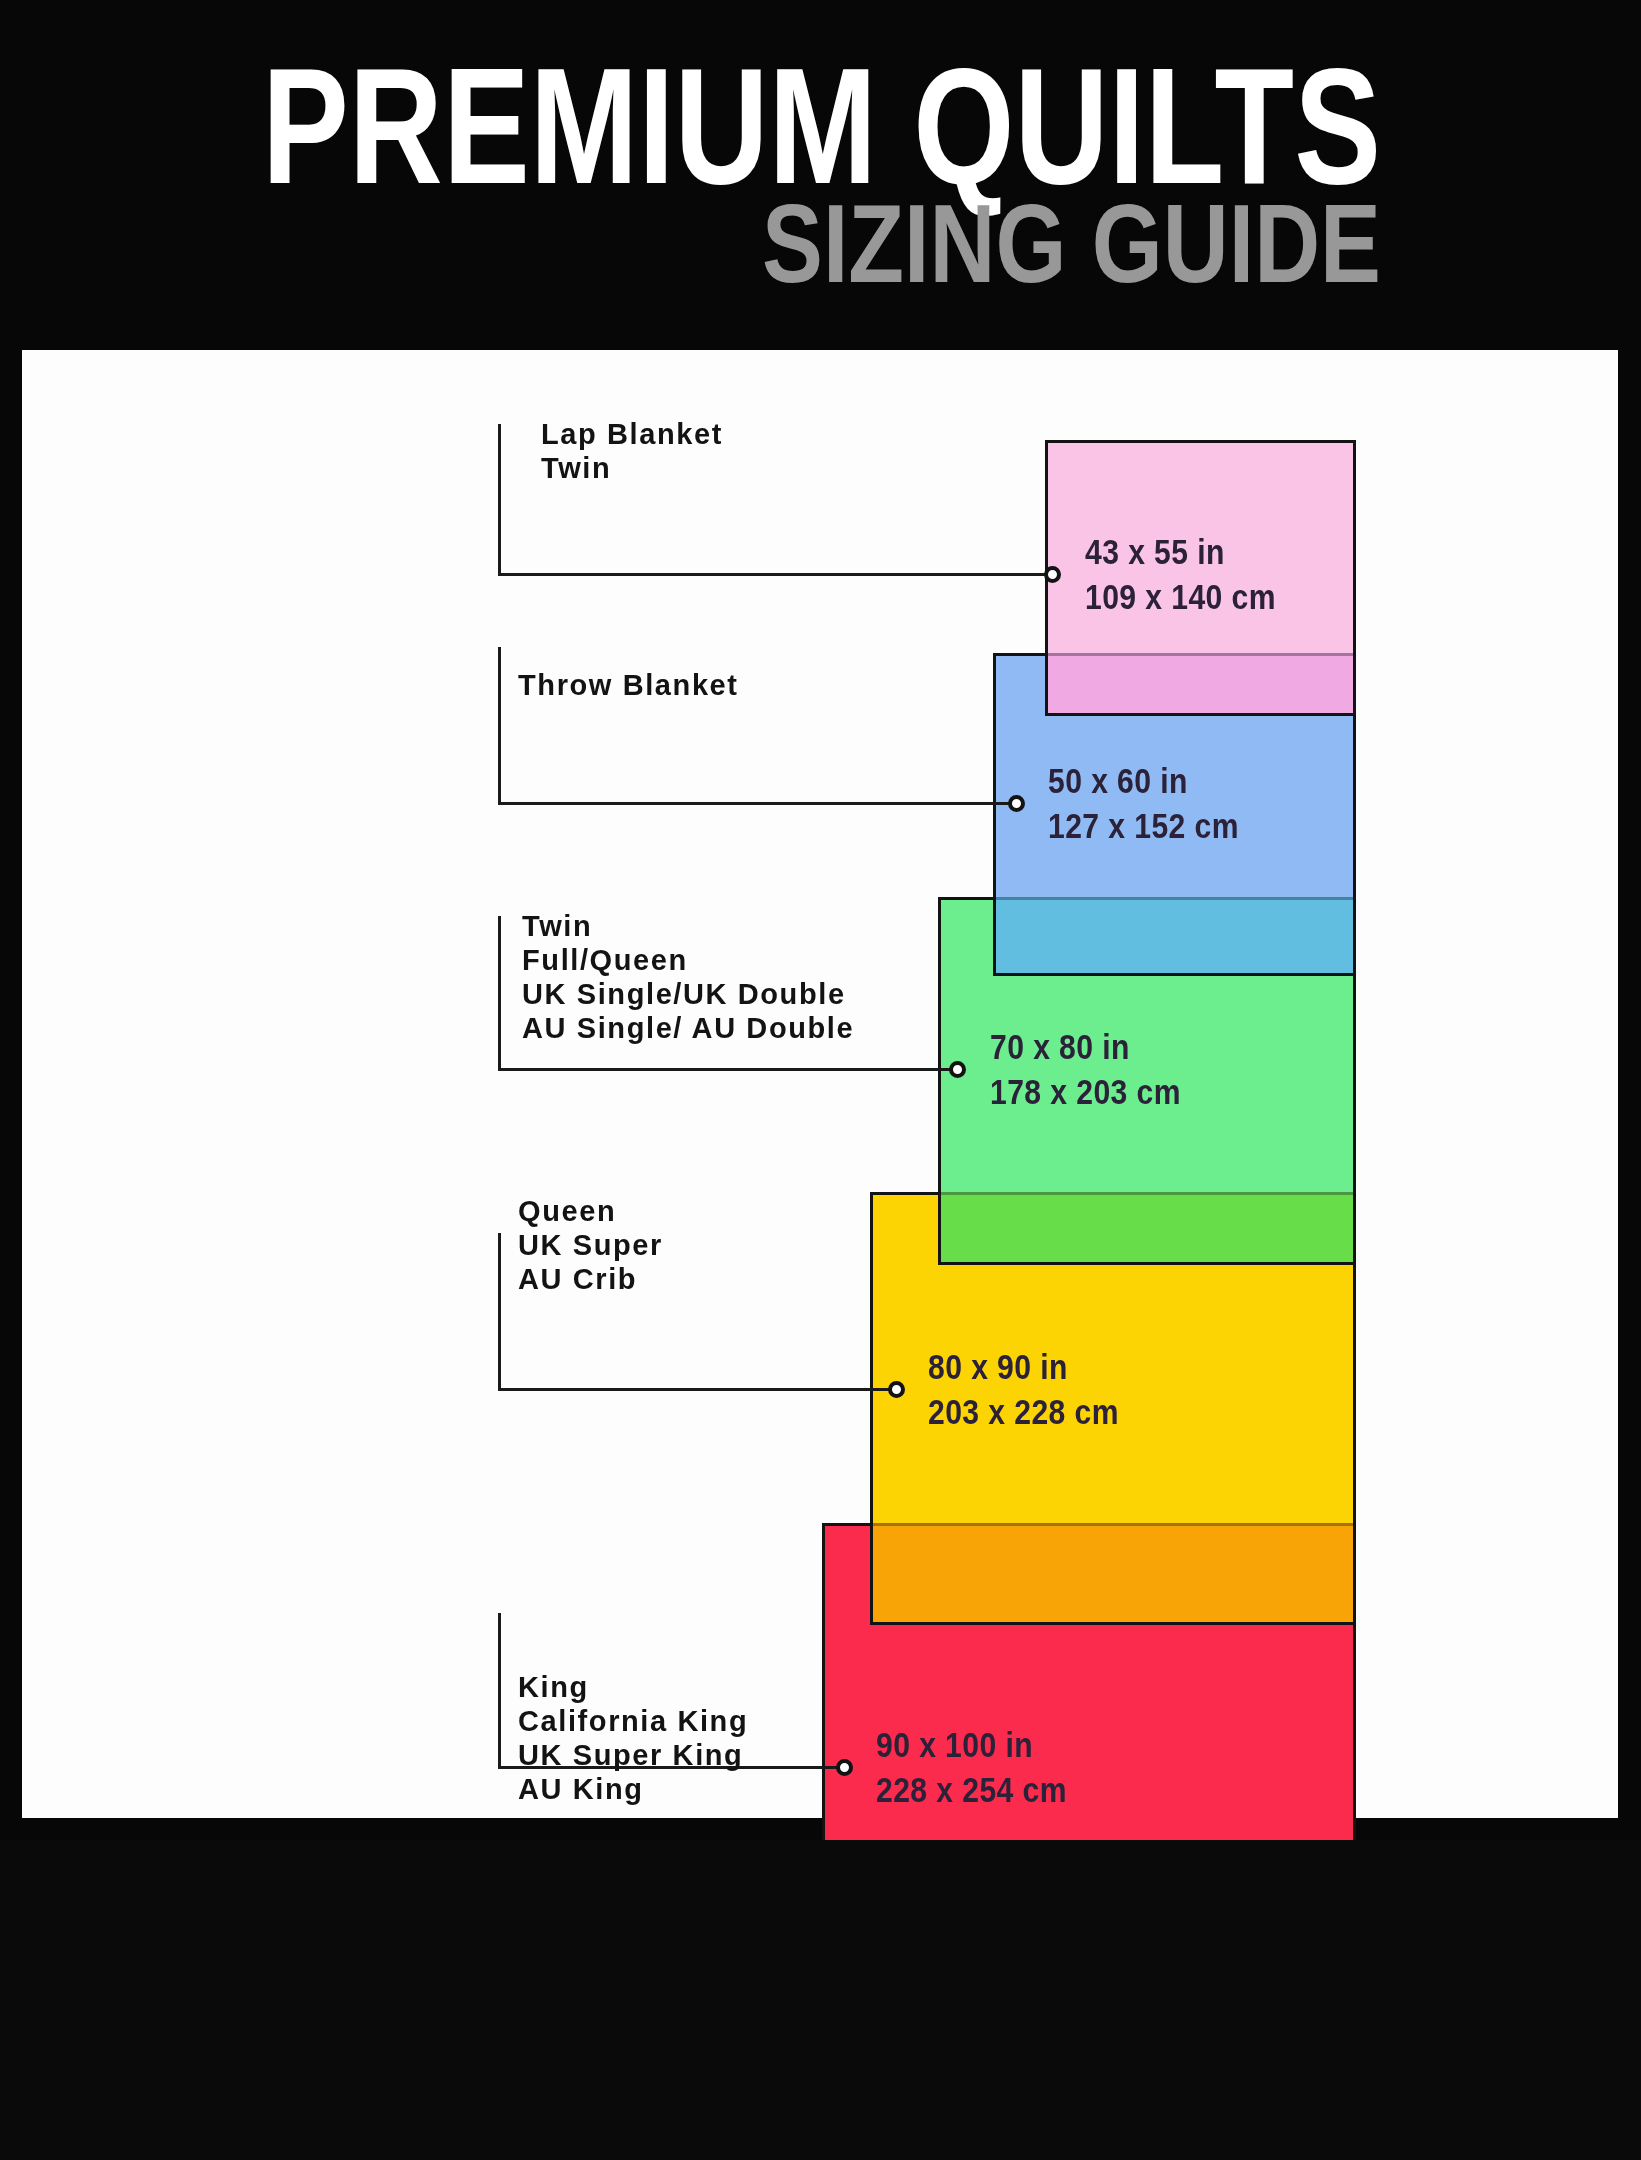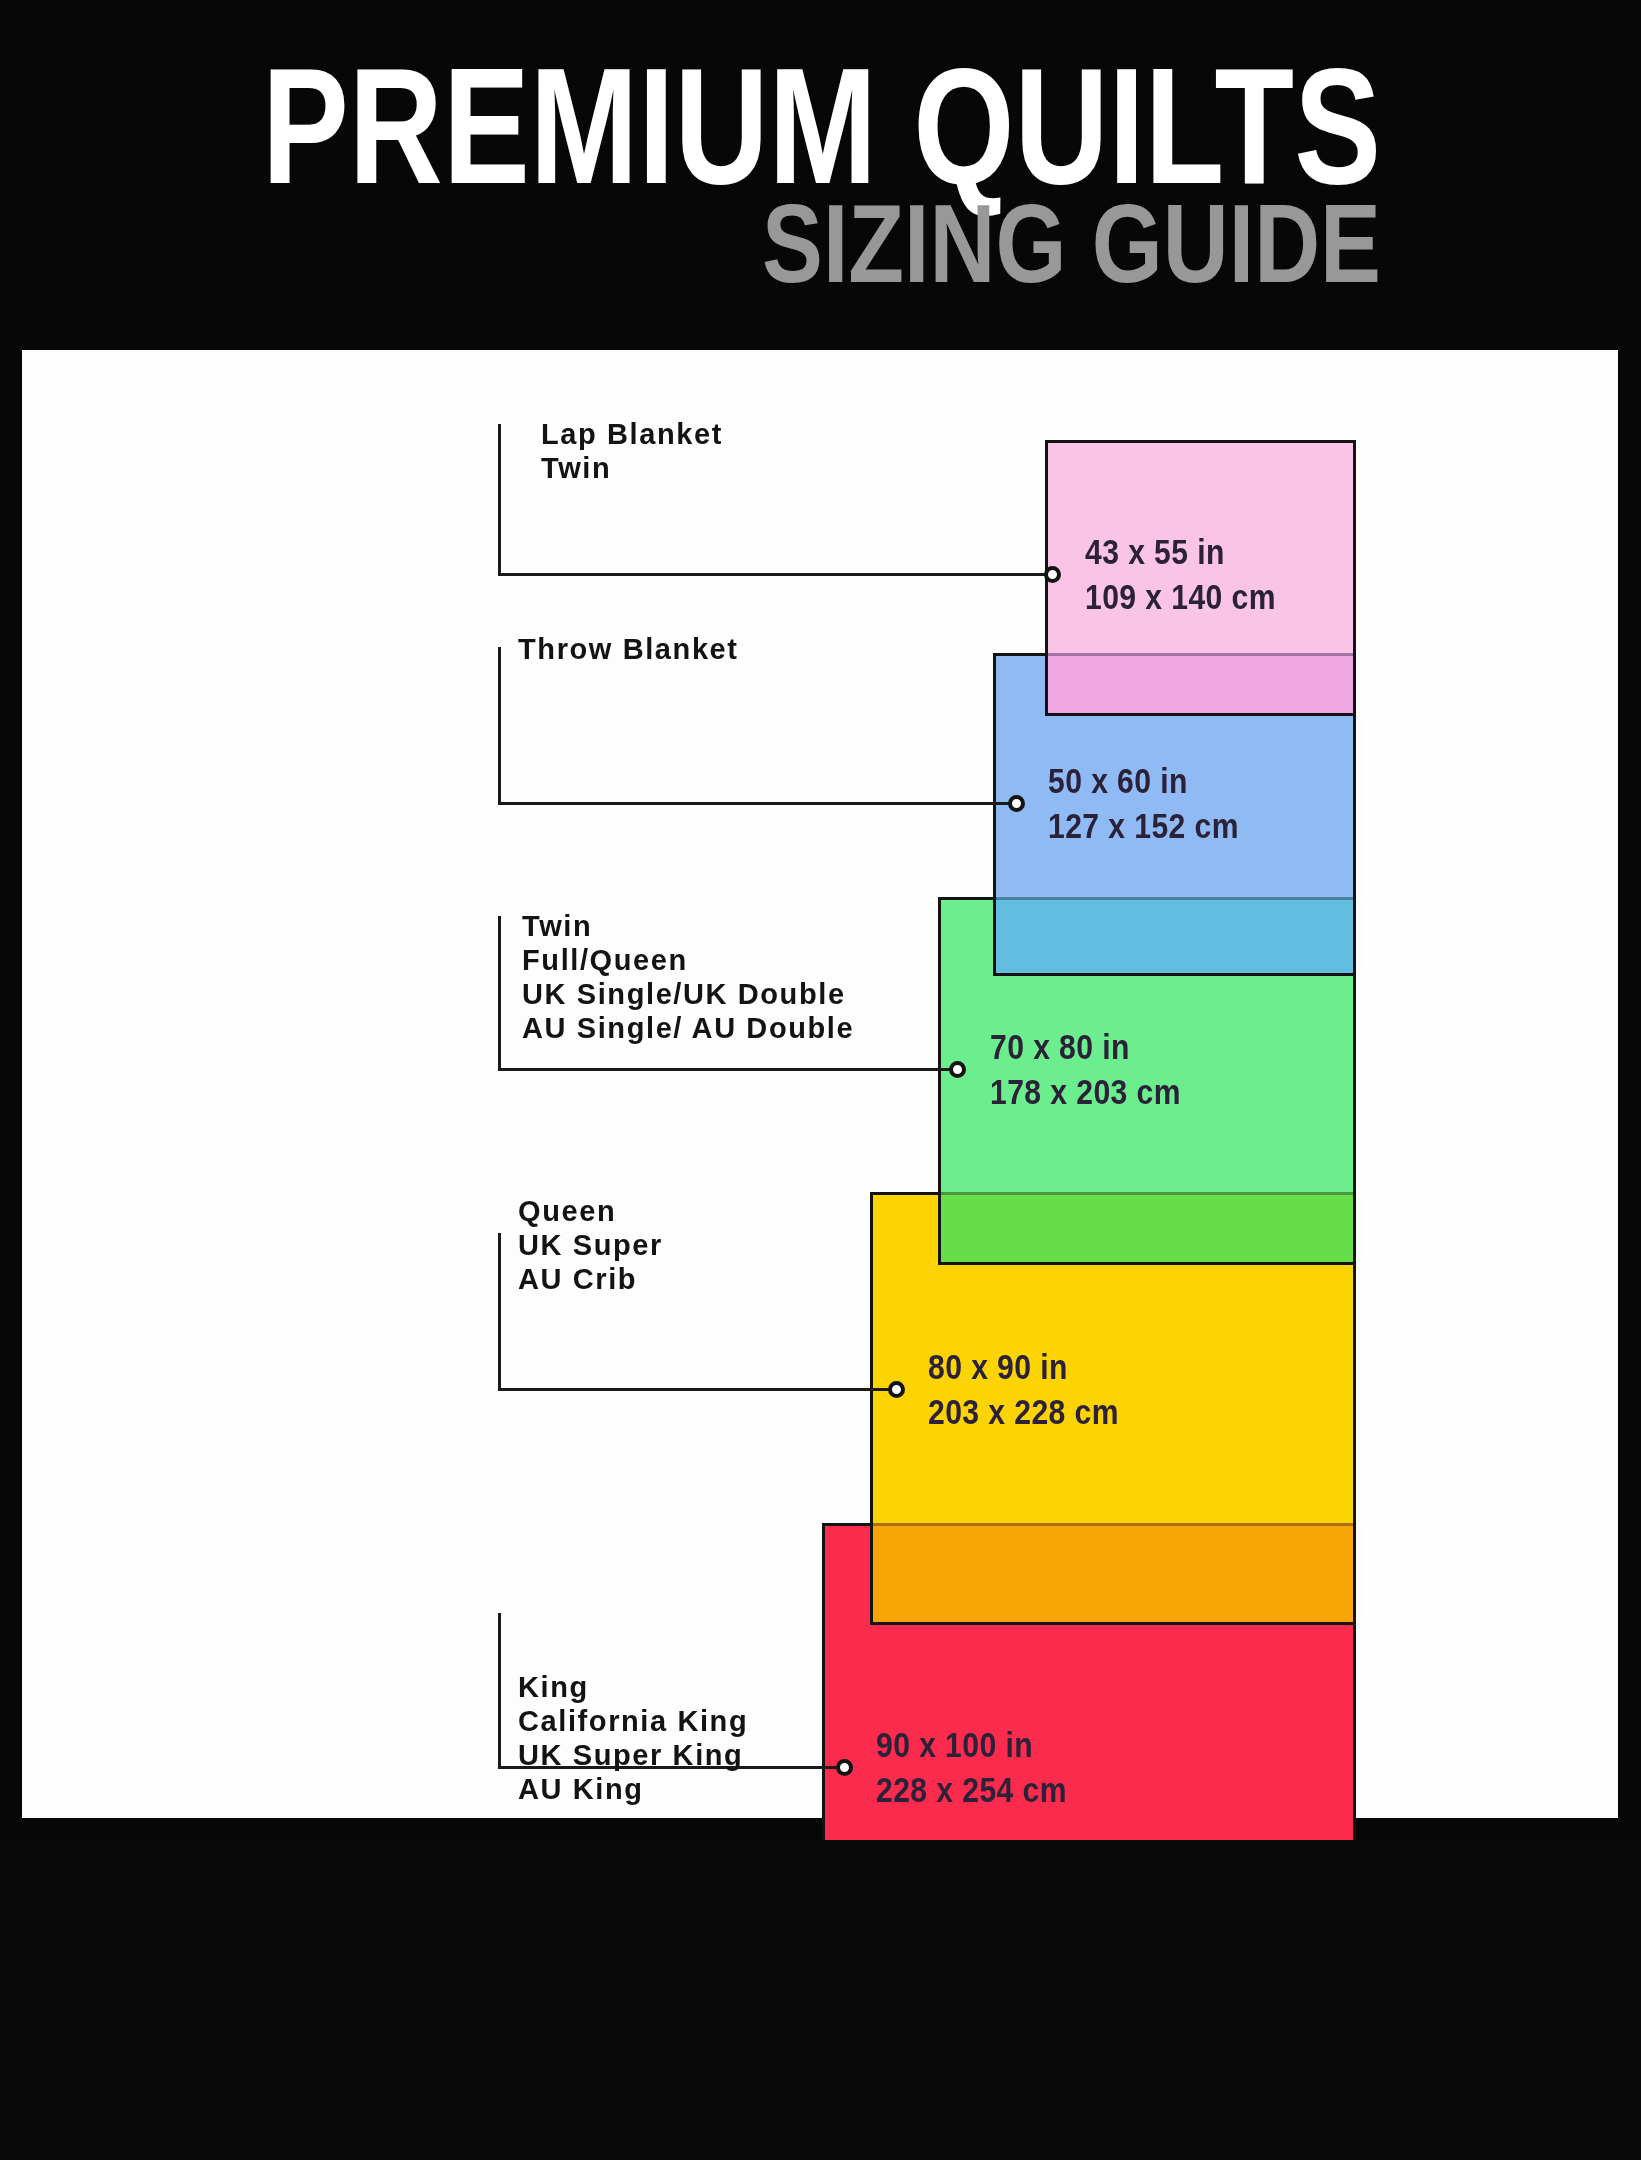--- a/index.html
+++ b/index.html
@@ -52,21 +52,21 @@
       <div class="size-rect" style="left: 1045px; top: 440px; width: 311px; height: 276px; background: rgb(249, 196, 230);"></div>
       <div class="overlap-strip" style="left: 1048px; top: 653px; width: 305px; height: 60px; background: rgb(240, 169, 226);"></div>
       <div class="v-line" style="left: 498px; top: 424px; height: 152px;"></div>
       <div class="h-line" style="left: 498px; top: 573px; width: 554px;"></div>
       <div class="dot" style="left: 1044px; top: 566px;"></div>
       <div class="label-block" style="left: 518px; top: 417px; margin-left: 23px;"><div>Lap Blanket</div><div>Twin</div></div>
       <div class="size-text" style="left: 1085px; top: 529px;"><div>43 x 55 in</div><div>109 x 140 cm</div></div>
       <div class="v-line" style="left: 498px; top: 647px; height: 158px;"></div>
       <div class="h-line" style="left: 498px; top: 802px; width: 518px;"></div>
       <div class="dot" style="left: 1008px; top: 795px;"></div>
-      <div class="label-block" style="left: 518px; top: 632px;"><div>Throw Blanket</div></div>
+      <div class="label-block" style="left: 518px; top: 668px;"><div>Throw Blanket</div></div>
       <div class="size-text" style="left: 1048px; top: 758px;"><div>50 x 60 in</div><div>127 x 152 cm</div></div>
       <div class="v-line" style="left: 498px; top: 916px; height: 155px;"></div>
       <div class="h-line" style="left: 498px; top: 1068px; width: 459px;"></div>
       <div class="dot" style="left: 949px; top: 1061px;"></div>
       <div class="label-block" style="left: 522px; top: 909px;"><div>Twin</div><div>Full/Queen</div><div>UK Single/UK Double</div><div>AU Single/ AU Double</div></div>
       <div class="size-text" style="left: 990px; top: 1024px;"><div>70 x 80 in</div><div>178 x 203 cm</div></div>
       <div class="v-line" style="left: 498px; top: 1233px; height: 158px;"></div>
       <div class="h-line" style="left: 498px; top: 1388px; width: 398px;"></div>
       <div class="dot" style="left: 888px; top: 1381px;"></div>
       <div class="label-block" style="left: 518px; top: 1194px;"><div>Queen</div><div>UK Super</div><div>AU Crib</div></div>

